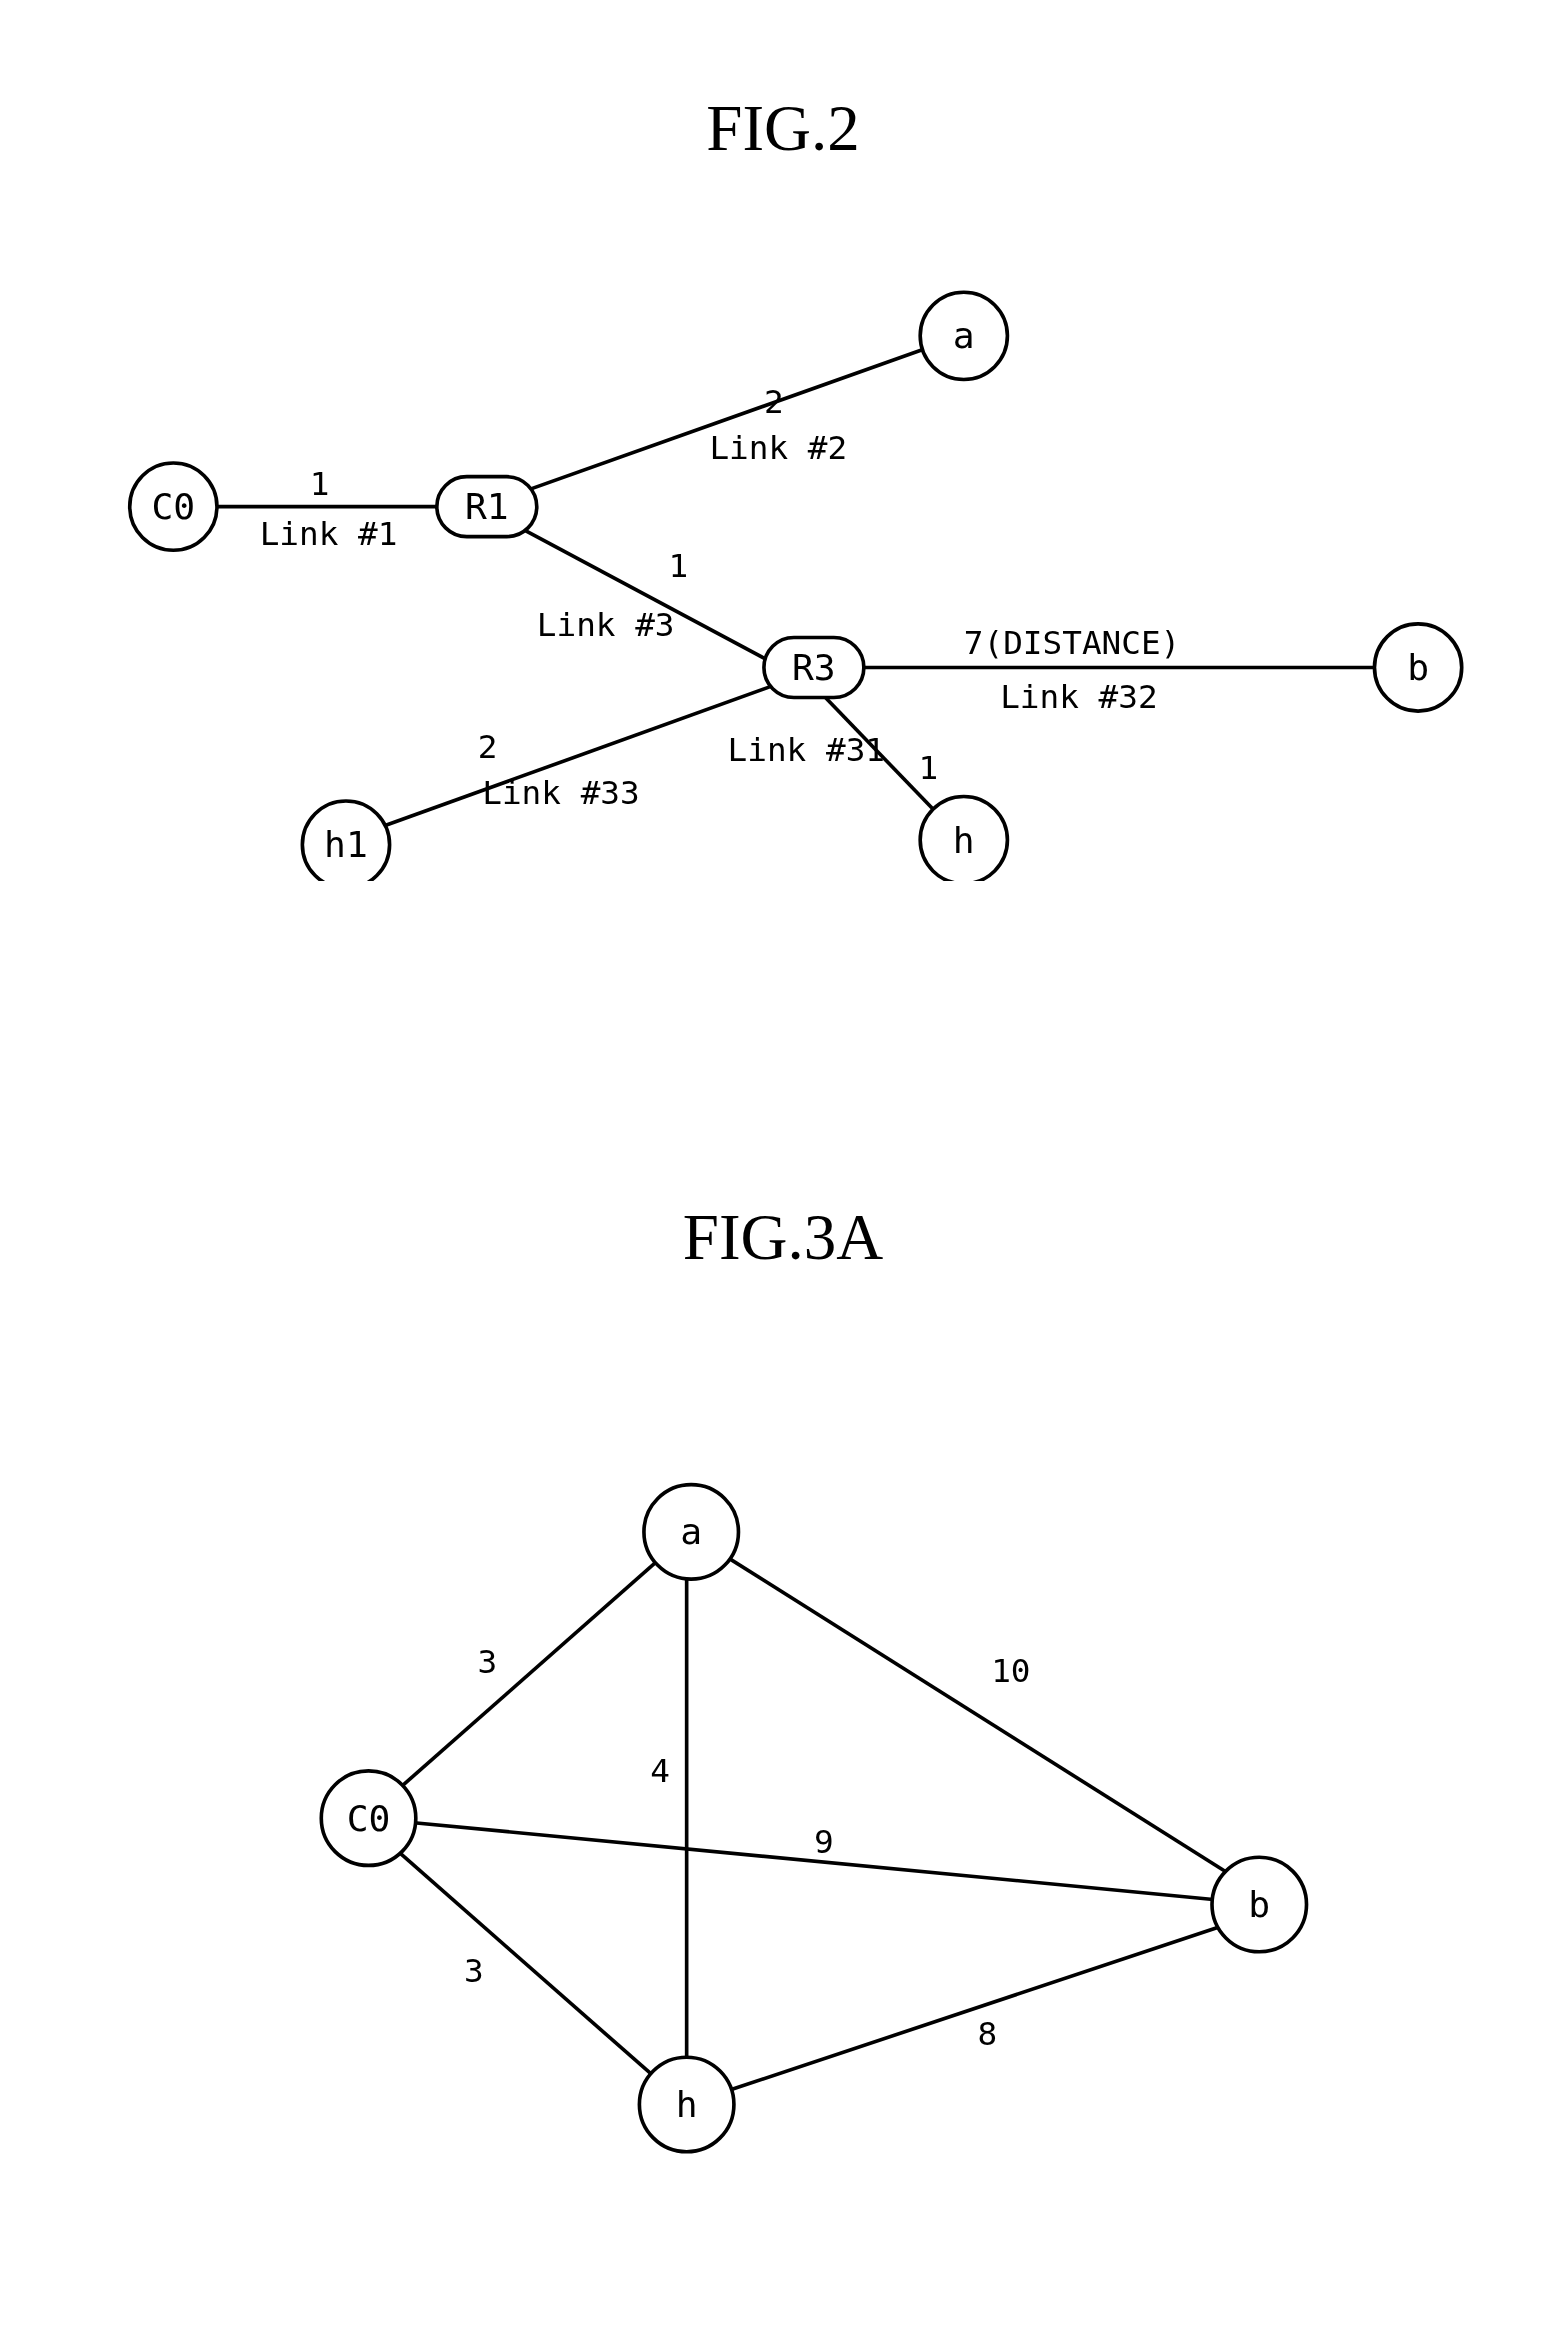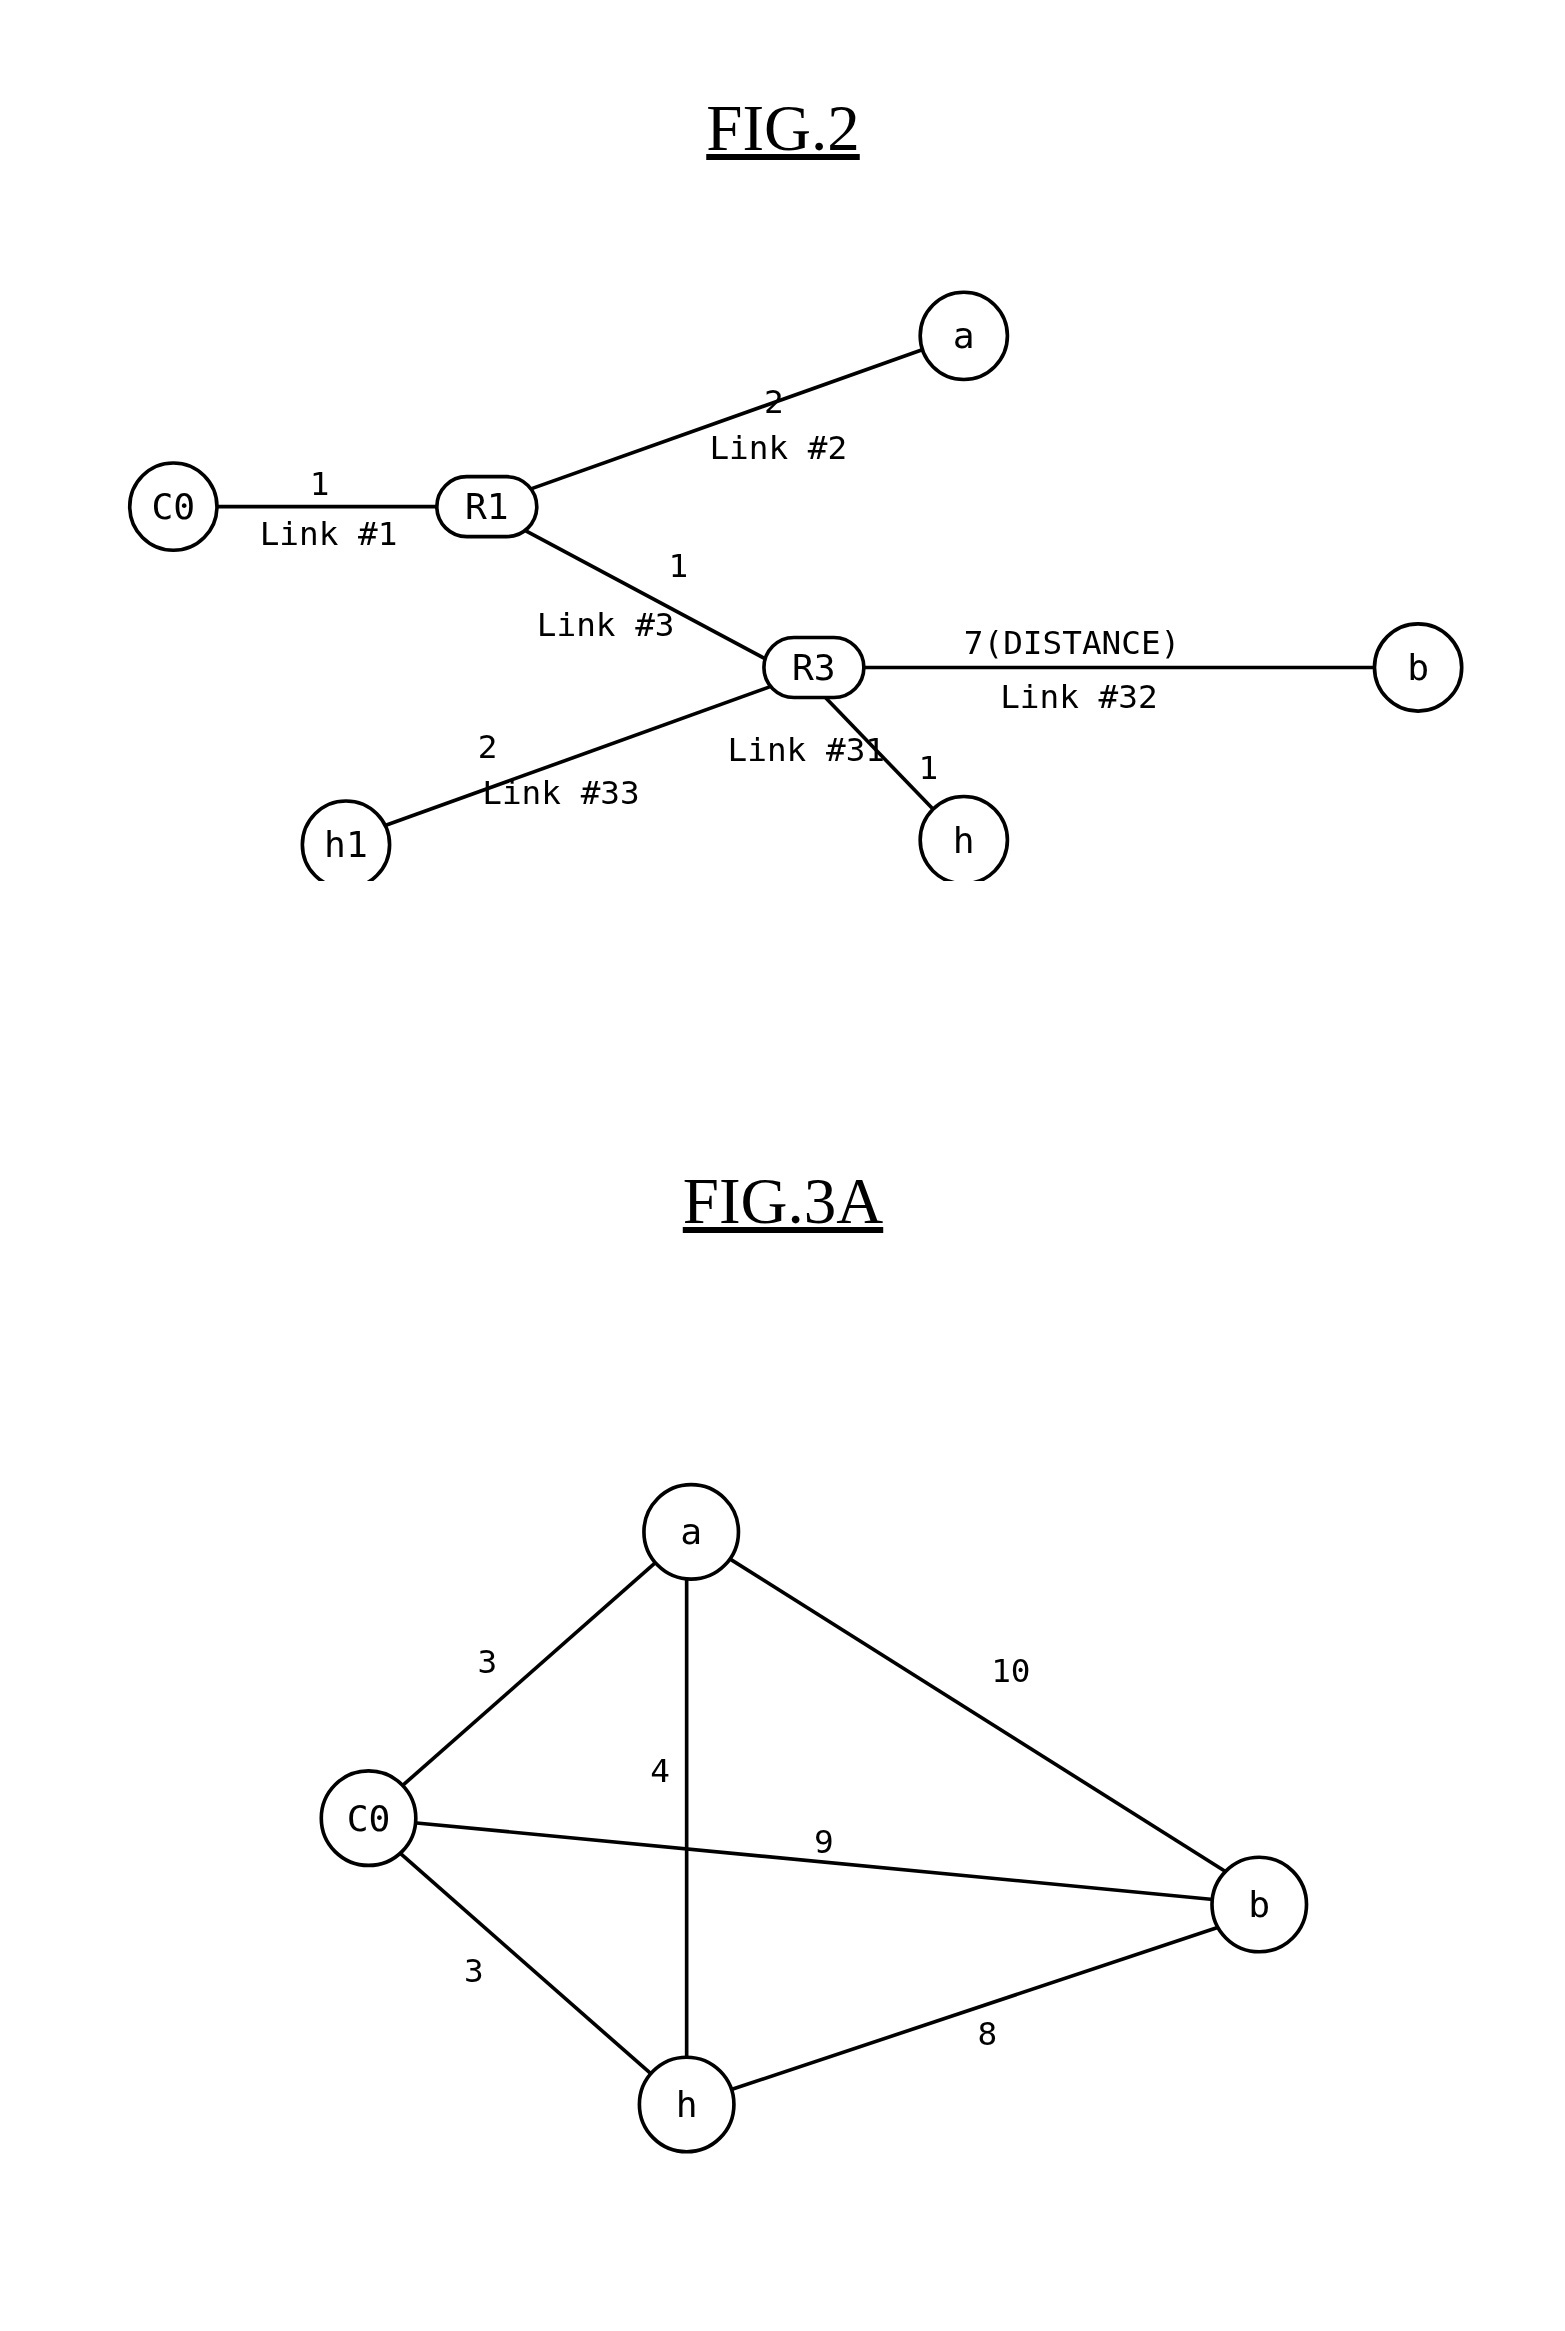--- a/index.html
+++ b/index.html
@@ -9,21 +9,20 @@
       font-family: 'Times New Roman', serif;
       width: 1566px;
       height: 2332px;
       position: relative;
     }
     .figure-title {
       font-size: 65px;
       text-align: center;
       position: absolute;
       width: 100%;
-      text-decoration: underline;
     }
     svg {
       position: absolute;
     }
     .node-circle {
       fill: white;
       stroke: black;
       stroke-width: 4;
     }
     .node-pill {
@@ -93,21 +92,21 @@
   <circle class="node-circle" cx="1560" cy="465" r="48"></circle>
   <text class="node-label" x="1560" y="465">b</text>
 
   <circle class="node-circle" cx="1060" cy="655" r="48"></circle>
   <text class="node-label" x="1060" y="655">h</text>
 
   <circle class="node-circle" cx="380" cy="660" r="48"></circle>
   <text class="node-label" x="380" y="660">h1</text>
 </svg>
 
-<div class="figure-title" style="top: 1164px;">FIG.3A</div>
+<div class="figure-title" style="top: 1200px;">FIG.3A</div>
 
 <svg width="1566" height="818" style="top: 1391px; left: 0;" viewBox="0 0 1722 900">
 
   <line class="edge-line" x1="430" y1="445" x2="725" y2="185"></line>
   <text class="edge-label-small" x="525" y="310">3</text>
 
   <line class="edge-line" x1="430" y1="500" x2="720" y2="755"></line>
   <text class="edge-label-small" x="510" y="650">3</text>
 
   <line class="edge-line" x1="455" y1="475" x2="1340" y2="560"></line>

